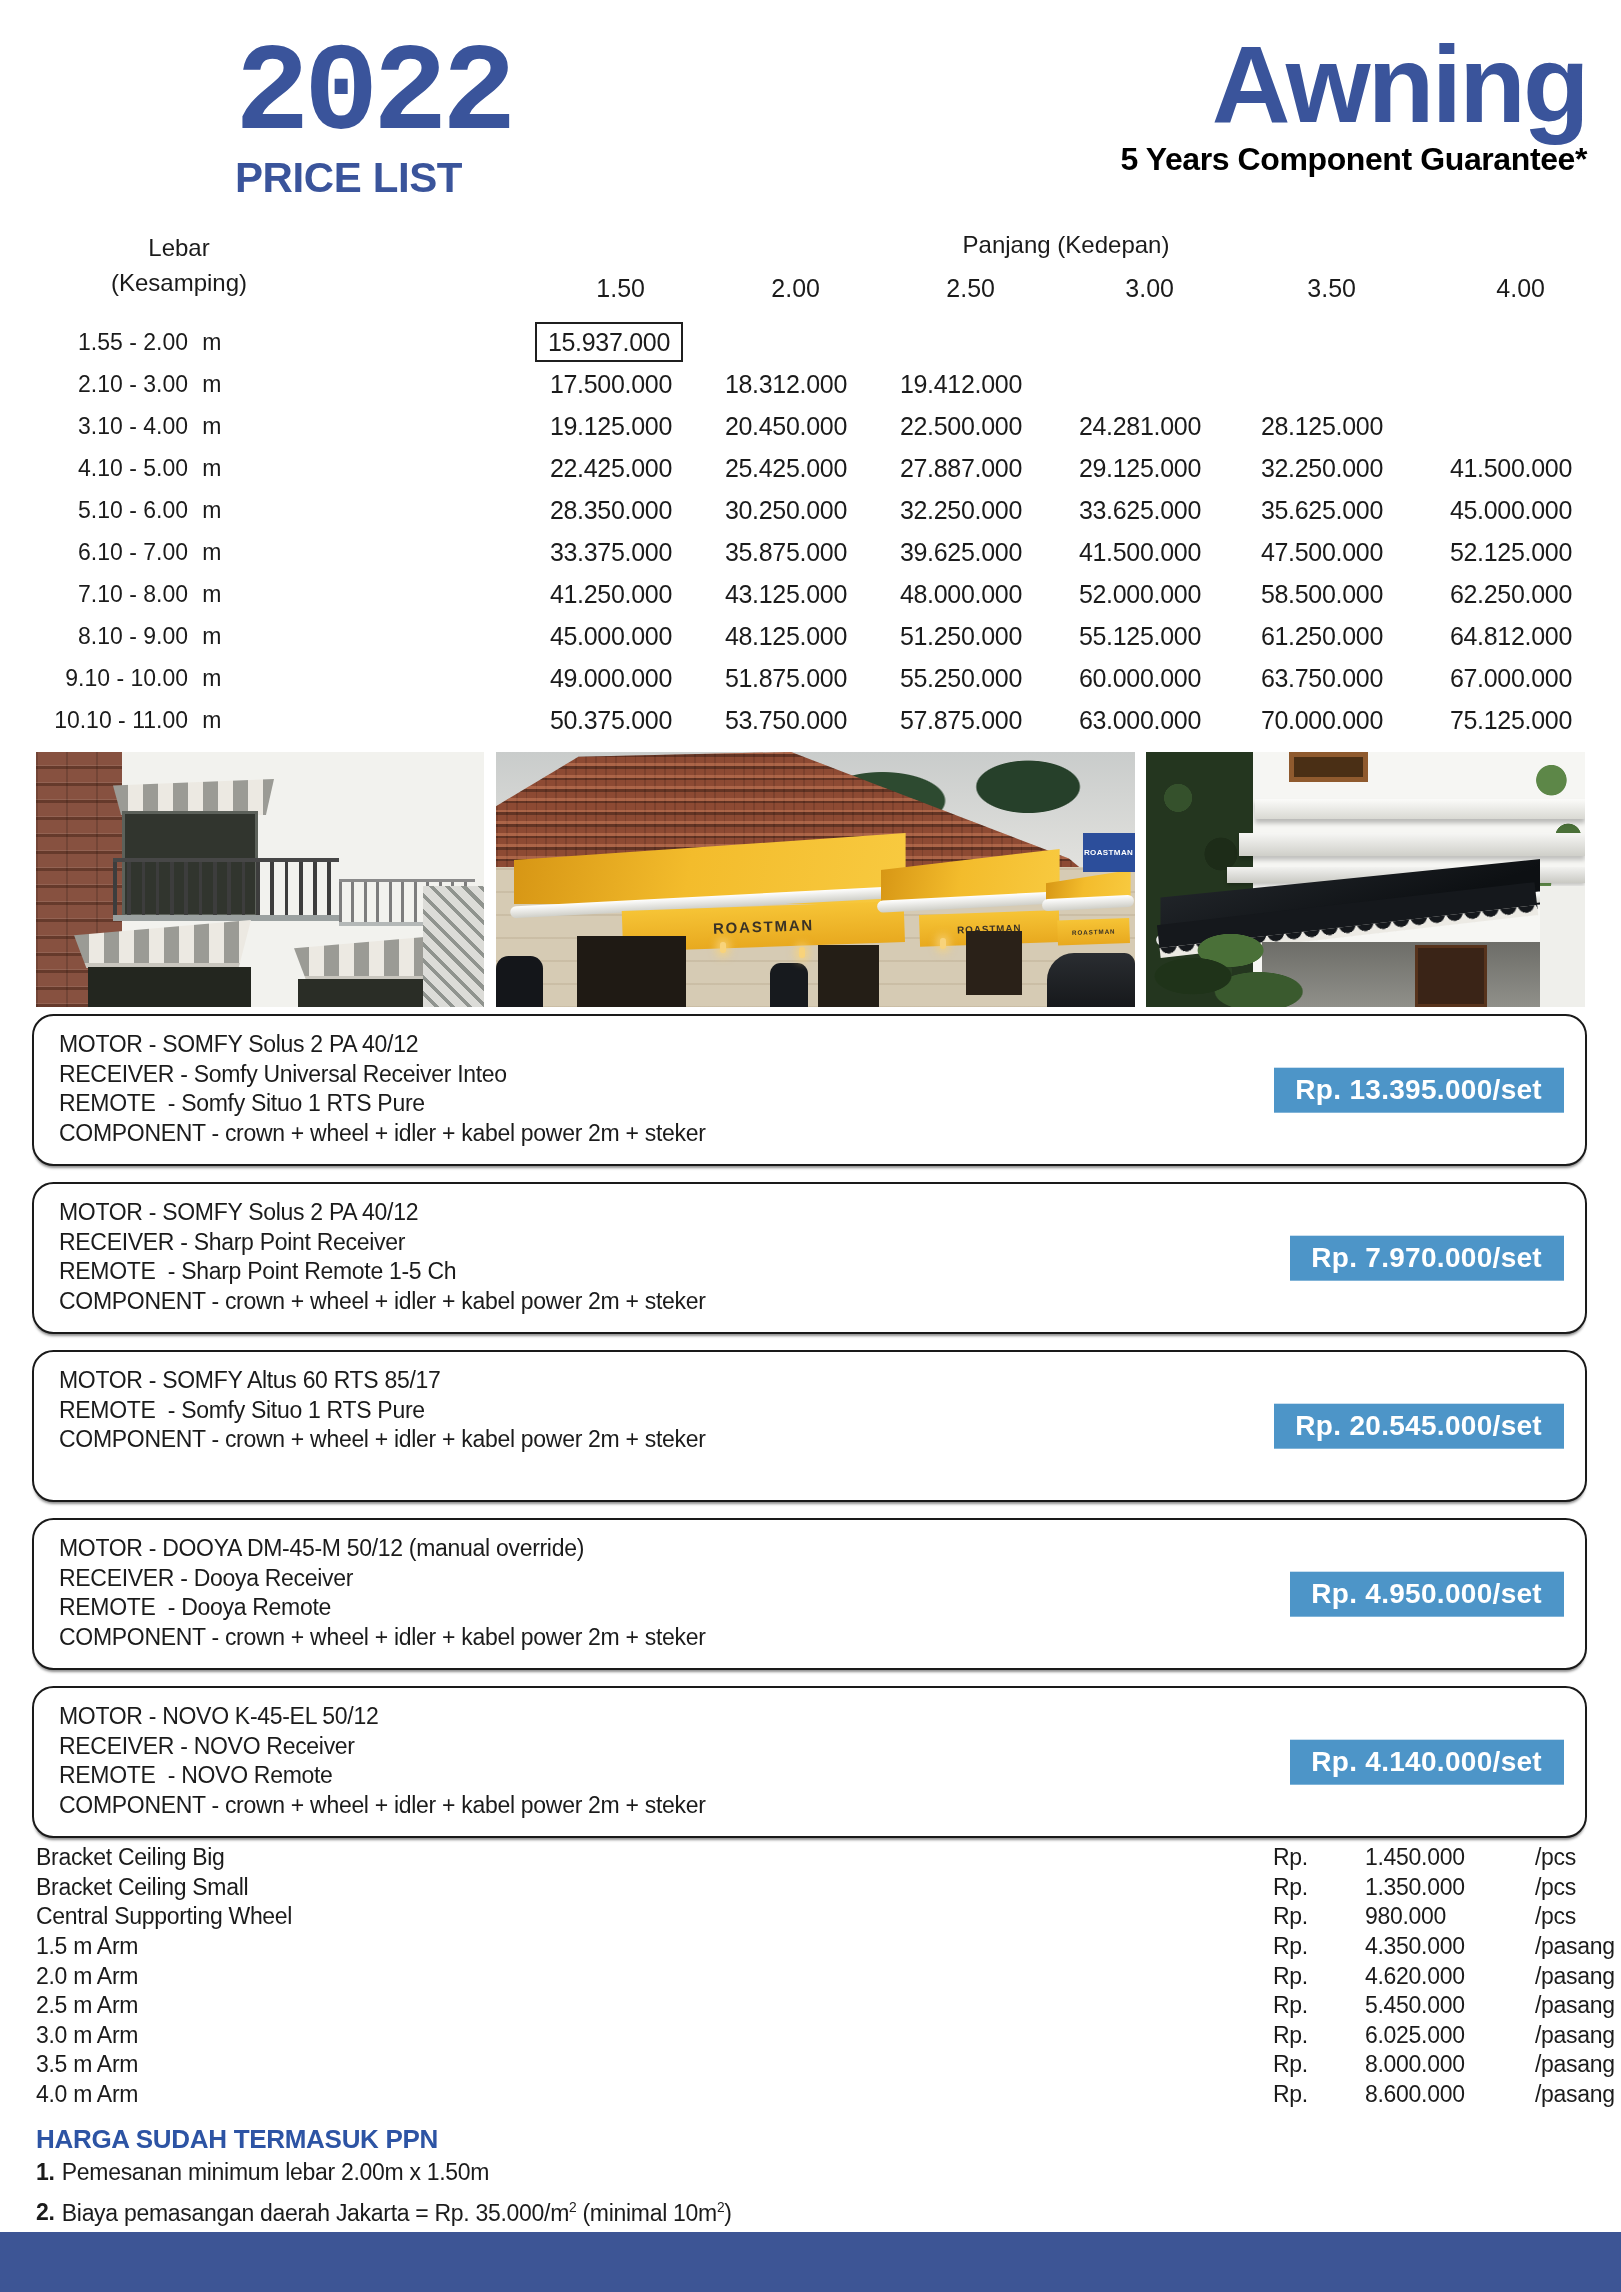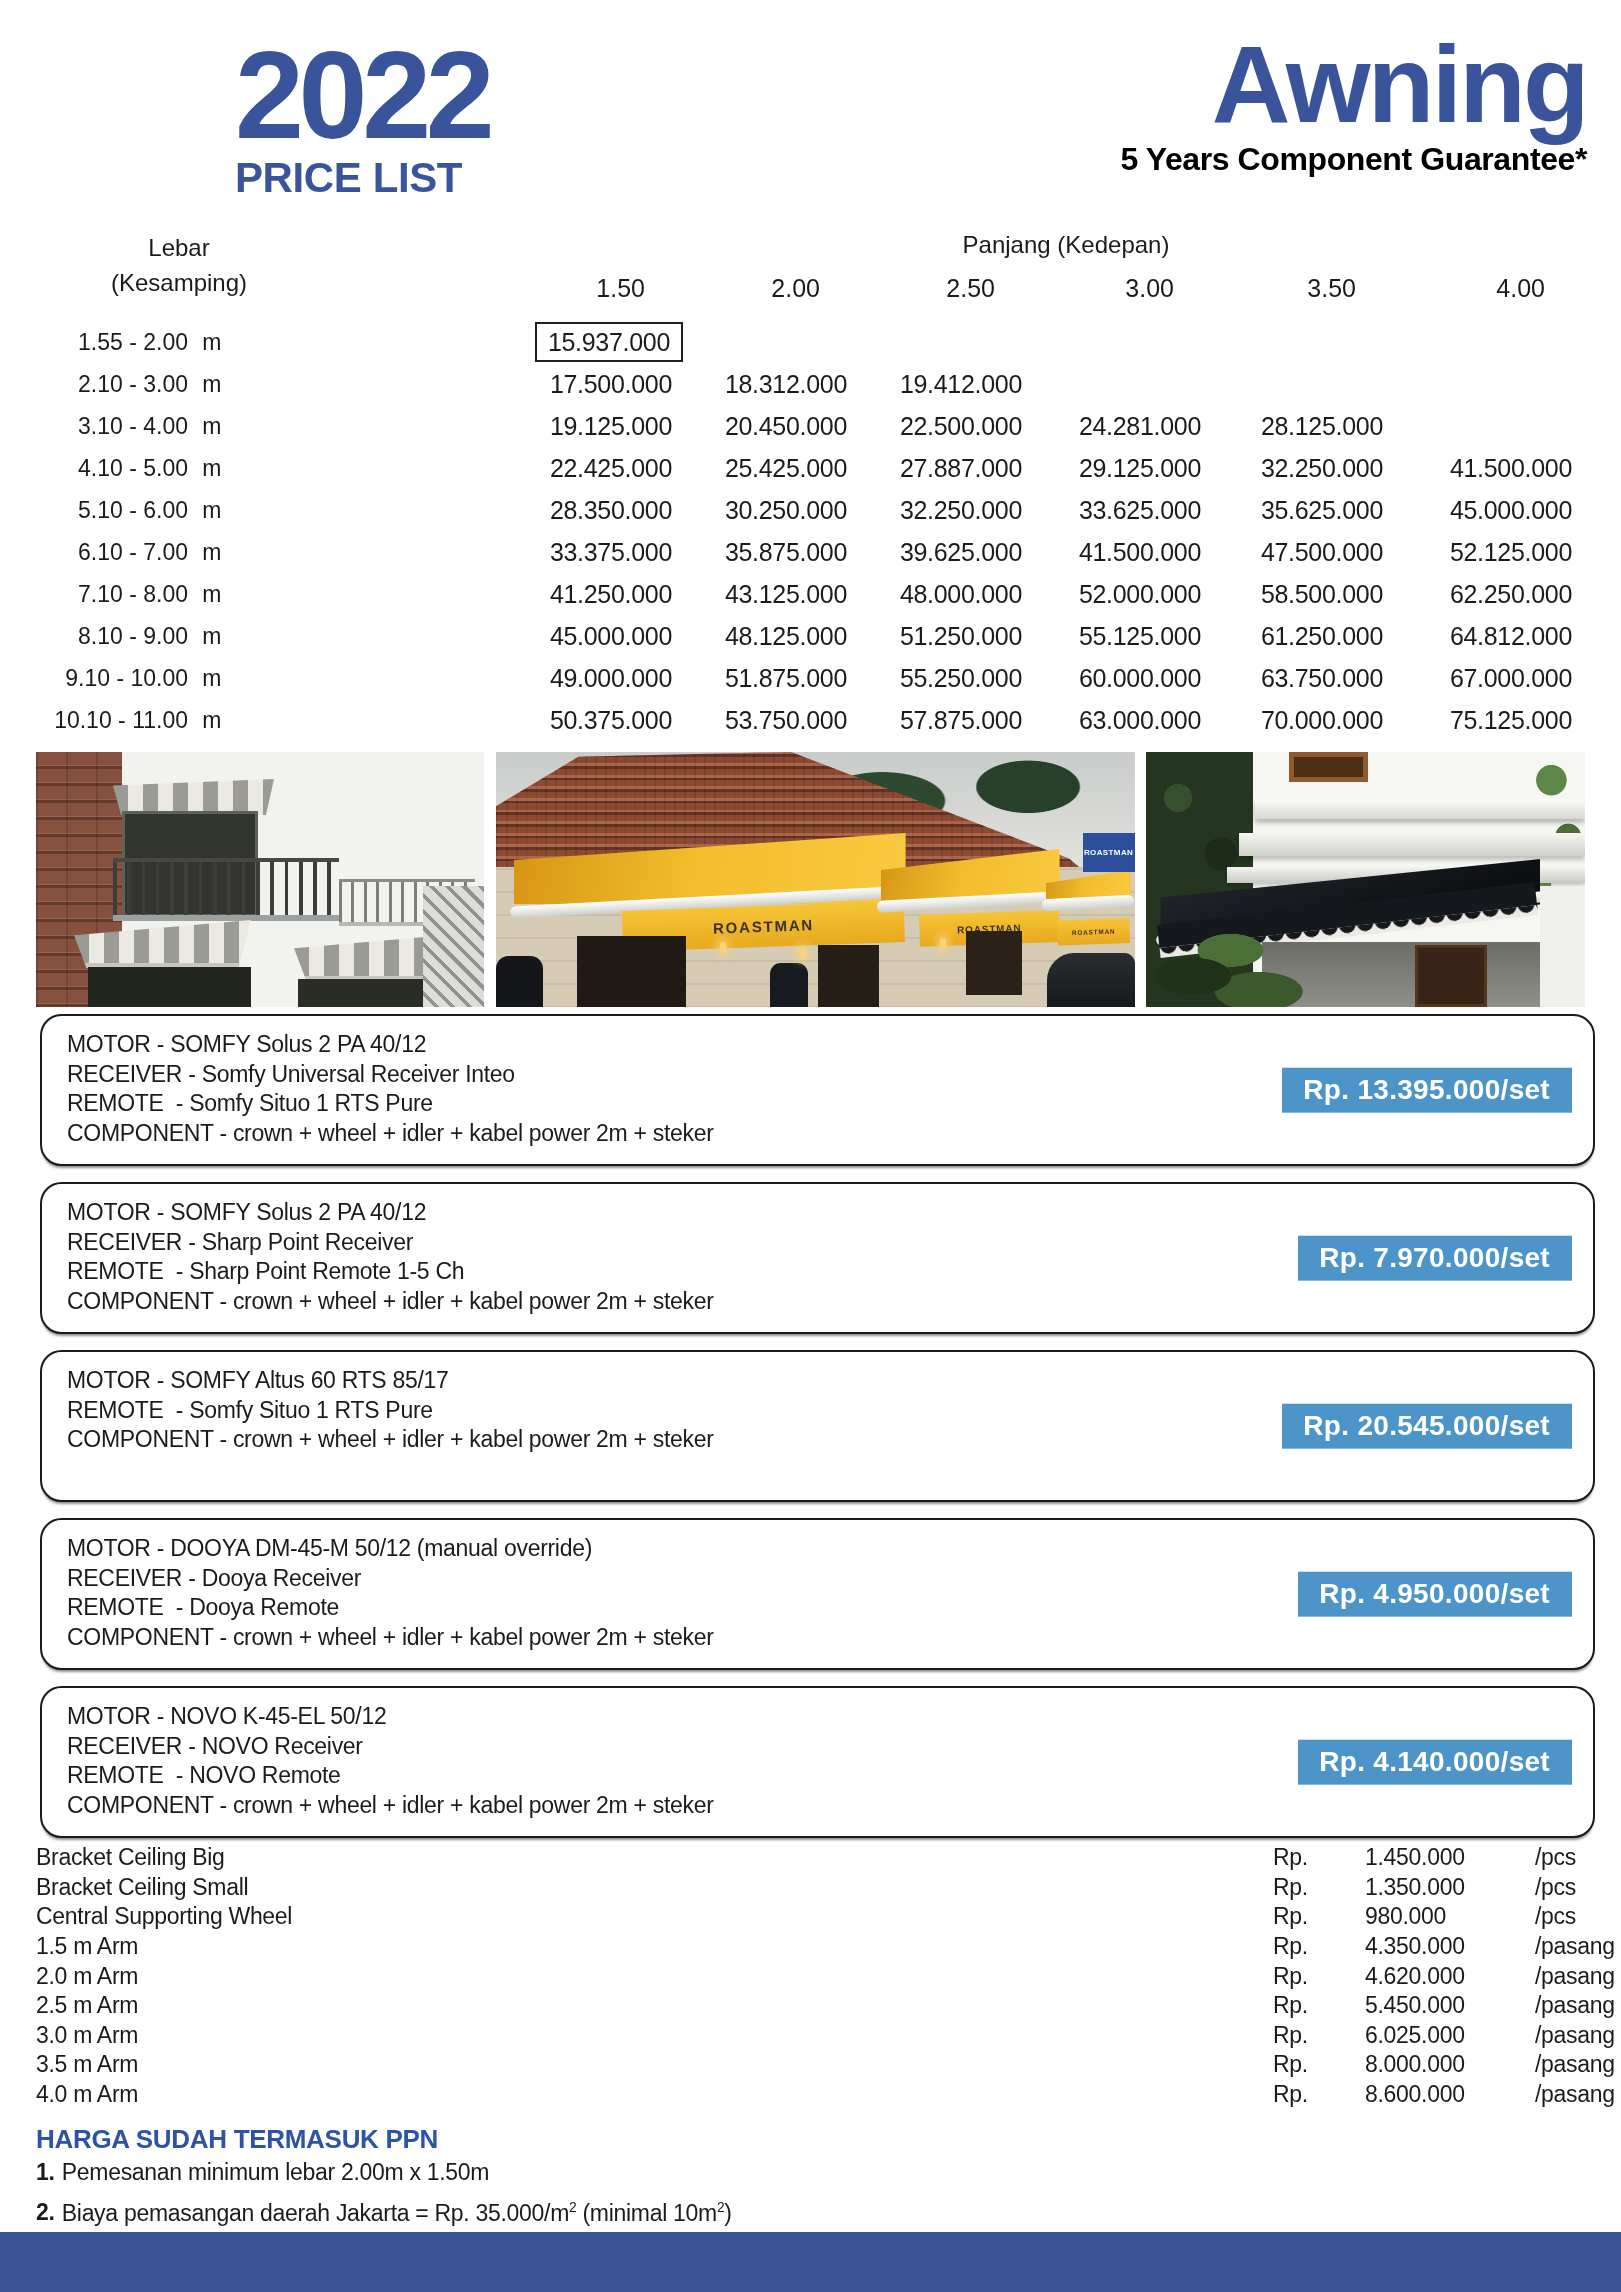--- a/index.html
+++ b/index.html
@@ -1,21 +1,21 @@
 <!DOCTYPE html>
 <html style="font-size:14.3px"><head>
 <meta charset="utf-8">
 <style>
   * { margin:0; padding:0; box-sizing:border-box; }
   body { background:#ffffff; font-family:"Liberation Sans", sans-serif; color:#1b1b1b; }
   .page { position:relative; width:1621px; height:2293px; background:#fff; overflow:hidden; }
 
   
   .h-left { position:absolute; left:235px; top:38px; color:#3a549b; }
-  .h-year { font-size:124px; font-weight:bold; letter-spacing:-5.4px; line-height:0.92; }
+  .h-year { font-size:124px; font-weight:bold; letter-spacing:-5.4px; line-height:0.92;font-family:Liberation Mono, monospace; }
   .h-sub  { font-size:42px; font-weight:bold; letter-spacing:-0.4px; margin-top:1.8px; }
   .h-right { position:absolute; right:34px; top:27px; text-align:right; }
   .h-prod { font-size:109px; font-weight:bold; color:#3a549b; letter-spacing:-2.7px; line-height:1.05; }
   .h-guar { font-size:32px; font-weight:bold; color:#000000; margin-top:0px; letter-spacing:-0.4px; }
 
   
   .ptable { position:absolute; left:36px; top:231px; width:1535px; }
   .pt-grid { display:grid; grid-template-columns:287px 349px 175px 175px 179px 182px 189px; }
   .pt-head { position:relative; height:90px; }
   .axis-rows { position:absolute; left:143px; top:0; transform:translateX(-50%); text-align:center; font-size:24px; line-height:1.45; }
@@ -100,21 +100,21 @@
     background:radial-gradient(circle at 9px -1.8px, #15181c 8px, #eceae4 8.5px); background-size:18px 10.7px; background-repeat:repeat-x; }
   .p3-porch { left:116px; top:190px; width:278px; height:65px; background:linear-gradient(#6d6d68,#90908a); }
   .p3-door { left:269px; top:193px; width:72px; height:62px; background:#3a2417; border:3.6px solid #57331c; }
   .p3-col { left:394px; top:134px; width:45px; height:121px; background:#efefeb; }
   .p3-fern { left:0; bottom:0; width:188px; height:103px;
     background:radial-gradient(ellipse 63px 30px at 25% 70%, #1f3319 60%, transparent 62%),
                radial-gradient(ellipse 72px 32px at 60% 85%, #3a5a2e 60%, transparent 62%),
                radial-gradient(ellipse 54px 27px at 45% 45%, #4a7038 60%, transparent 62%); }
 
   
-  .mboxes { position:absolute; left:40px; top:1014px; width:1555px; }
+  .mboxes { position:absolute; left:32px; top:1014px; width:1555px; }
   .mbox { position:relative; border:2.7px solid #1a1a1a; border-radius:21.5px; min-height:152px; margin-bottom:16px;
           padding:14.3px 25px; background:#fff; box-shadow:0 4.5px 2.7px -2.7px rgba(0,0,0,.45); }
   .mline { font-size:23px; line-height:29.6px; letter-spacing:-0.3px; white-space:pre-wrap; }
   .badge { position:absolute; right:21.5px; top:50%; transform:translateY(-50%); background:#4d95c8; color:#fff;
            font-size:28px; font-weight:bold; padding:6.3px 21.5px; letter-spacing:0.3px; }
 
   
   .bottom { position:absolute; left:36px; top:1843px; width:1549px; }
   .acc-row { display:grid; grid-template-columns:1201px 56px 134px 21.5px auto; height:29.6px; align-items:center; font-size:23px; letter-spacing:-0.3px;gap:36px; }
   .acc-price { text-align:left; }

